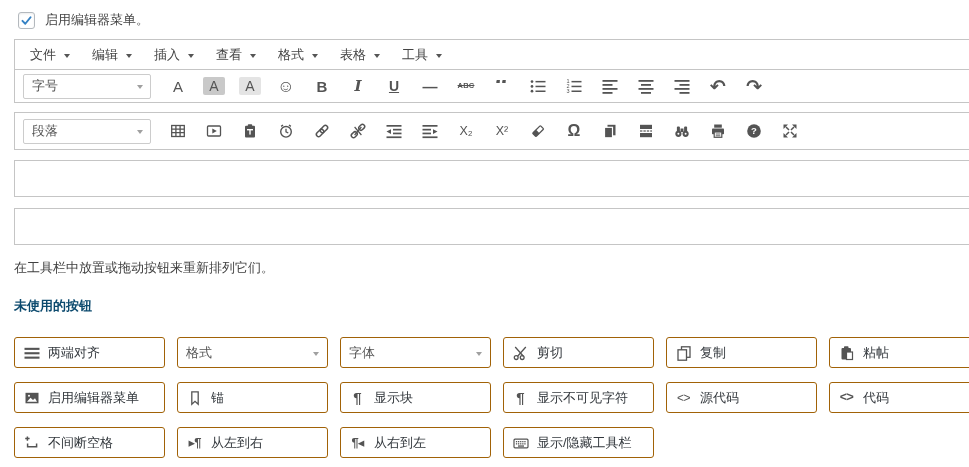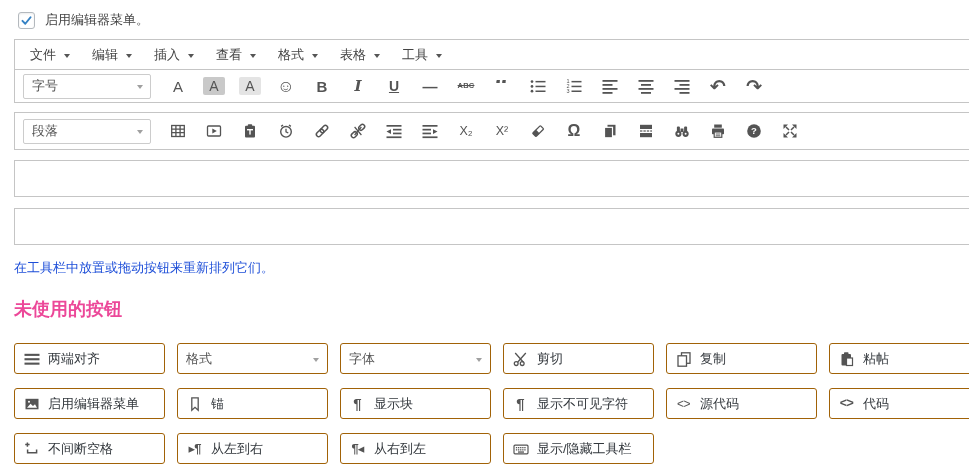--- a/index.html
+++ b/index.html
@@ -64,22 +64,22 @@
   .g-subsup  { font-size: 12.5px; font-weight: 500; }
   .g-omega   { font-size: 16px; font-weight: 600; }
   .g-pilcrow { font-size: 15px; font-weight: 700; }
   .g-dir     { font-size: 13px; font-weight: 700; letter-spacing: -1px; }
   .g-code    { font-size: 12px; font-weight: 400; letter-spacing: -.5px; }
   .g-codebold{ font-size: 12.5px; font-weight: 700; letter-spacing: -.5px; }
   .svg-icon svg { display: block; }
   .empty-row { height: 37px; cursor: pointer; }
   #empty1 { margin-top: 10px; }
   #empty2 { margin-top: 11px; }
-  .hint { margin: 14px 16px 0 14px; color: #1d4ed8; }
-  .unused-heading { margin: 20px 0 0 14px; font-size: 18px; font-weight: 700; color: #ec4899; }
+  .hint { margin: 14px 16px 0 14px; color: #404040; }
+  .unused-heading { margin: 20px 0 0 14px; font-size: 13px; font-weight: 700; color: #0c4a6e; }
   .grid {
     margin: 22px 0 0 14px;
     display: grid;
     grid-template-columns: repeat(6, 151px);
     gap: 14px 12px;
   }
   .u-btn, .u-select {
     height: 31px; border: 1px solid #a16207; border-radius: 3px; background: #fff;
     display: flex; align-items: center; gap: 8px; padding: 0 8px;
     color: #32373c; cursor: pointer; overflow: hidden; white-space: nowrap;

